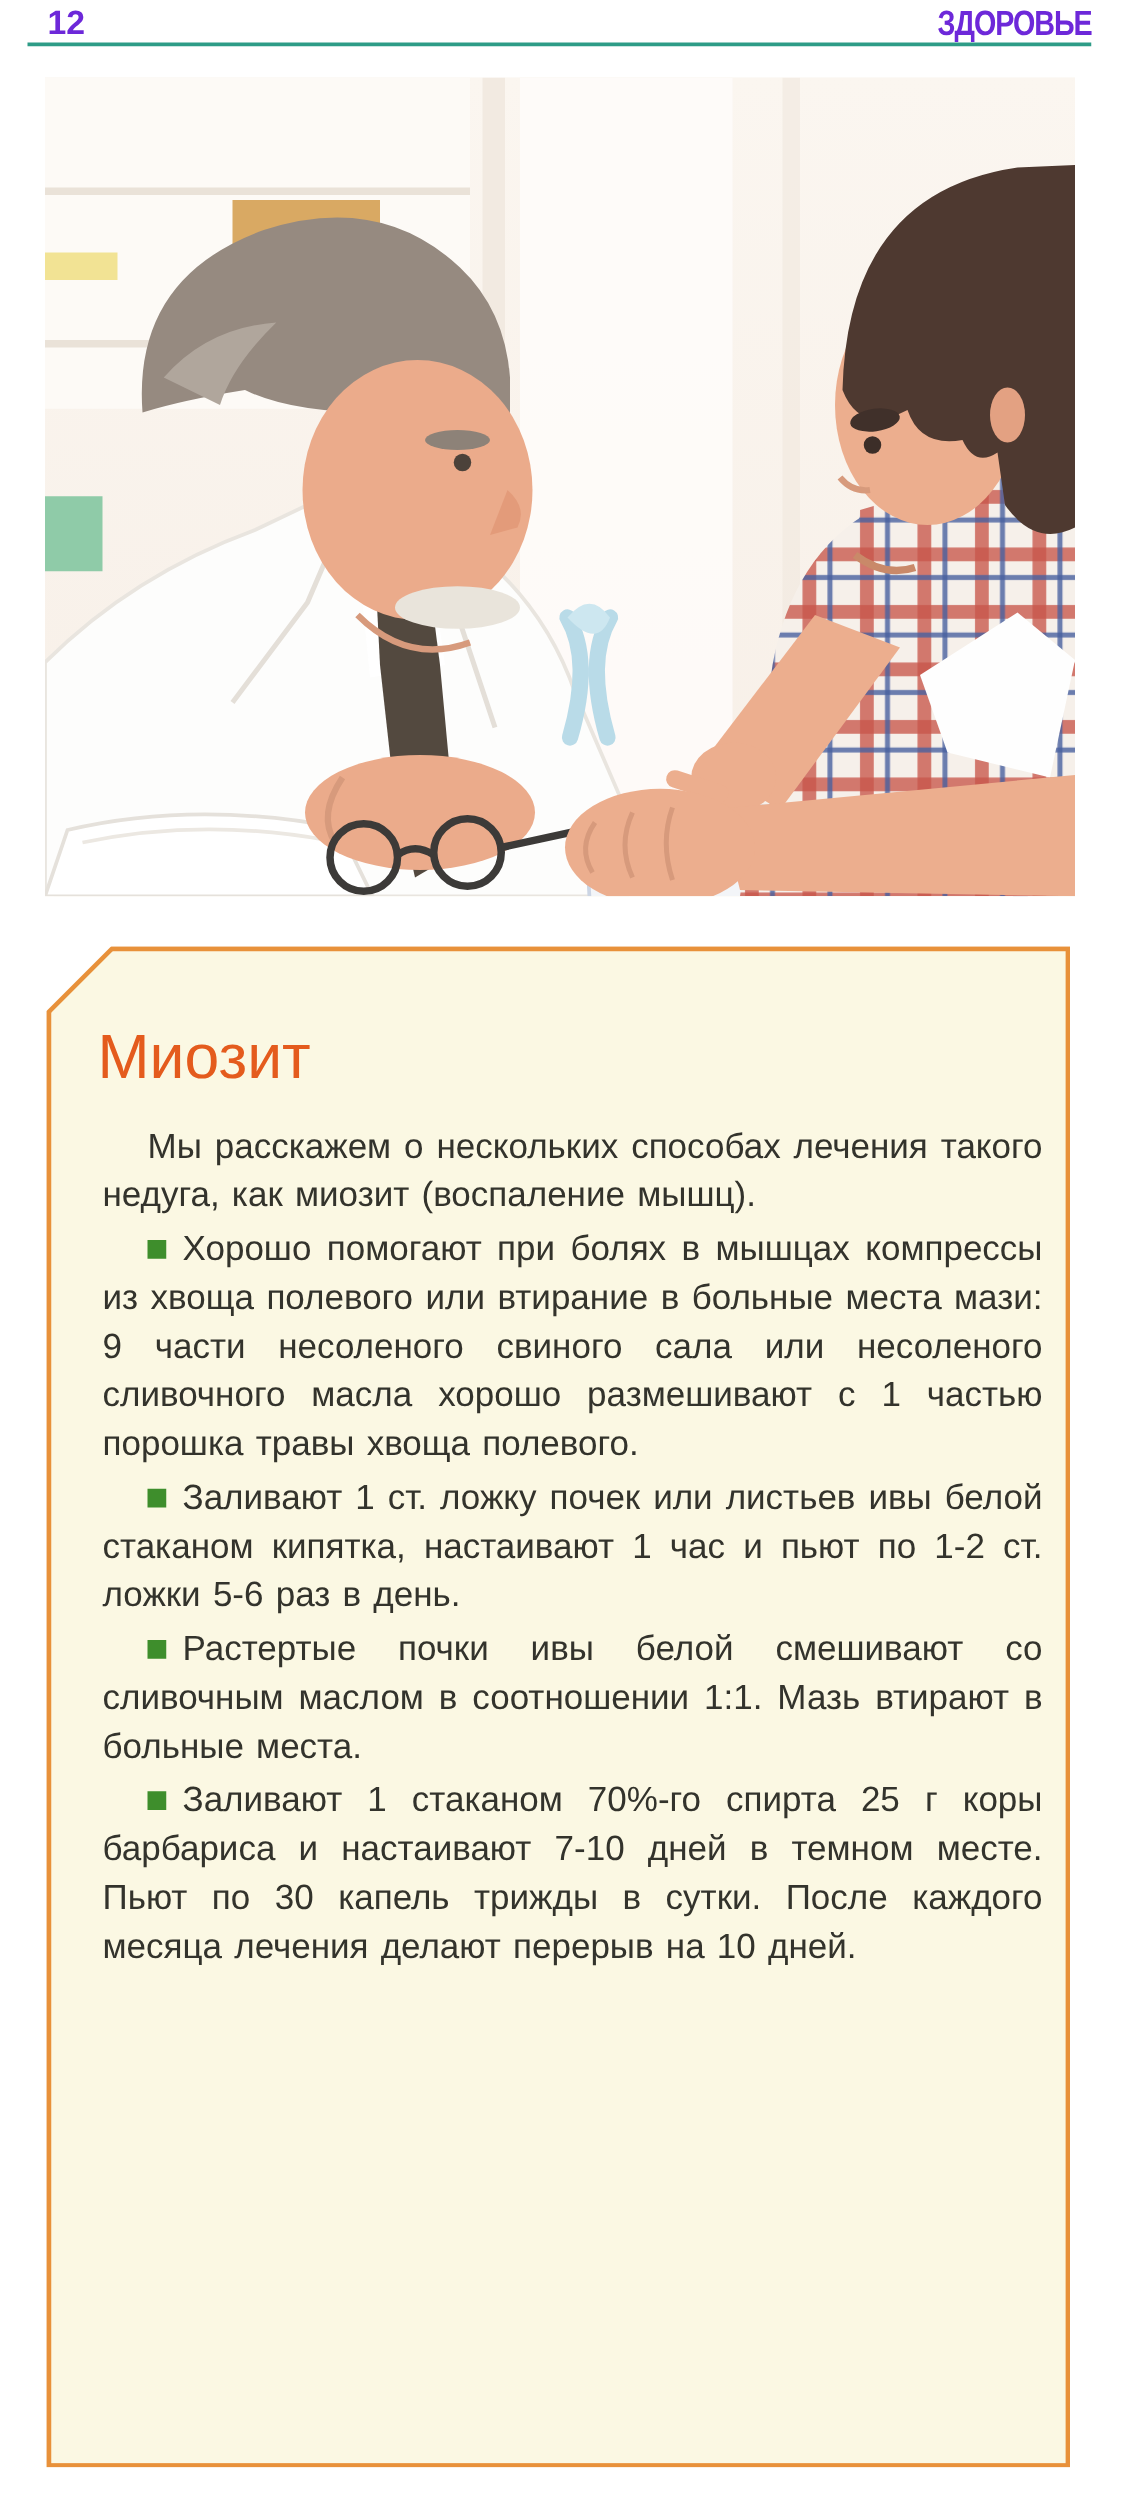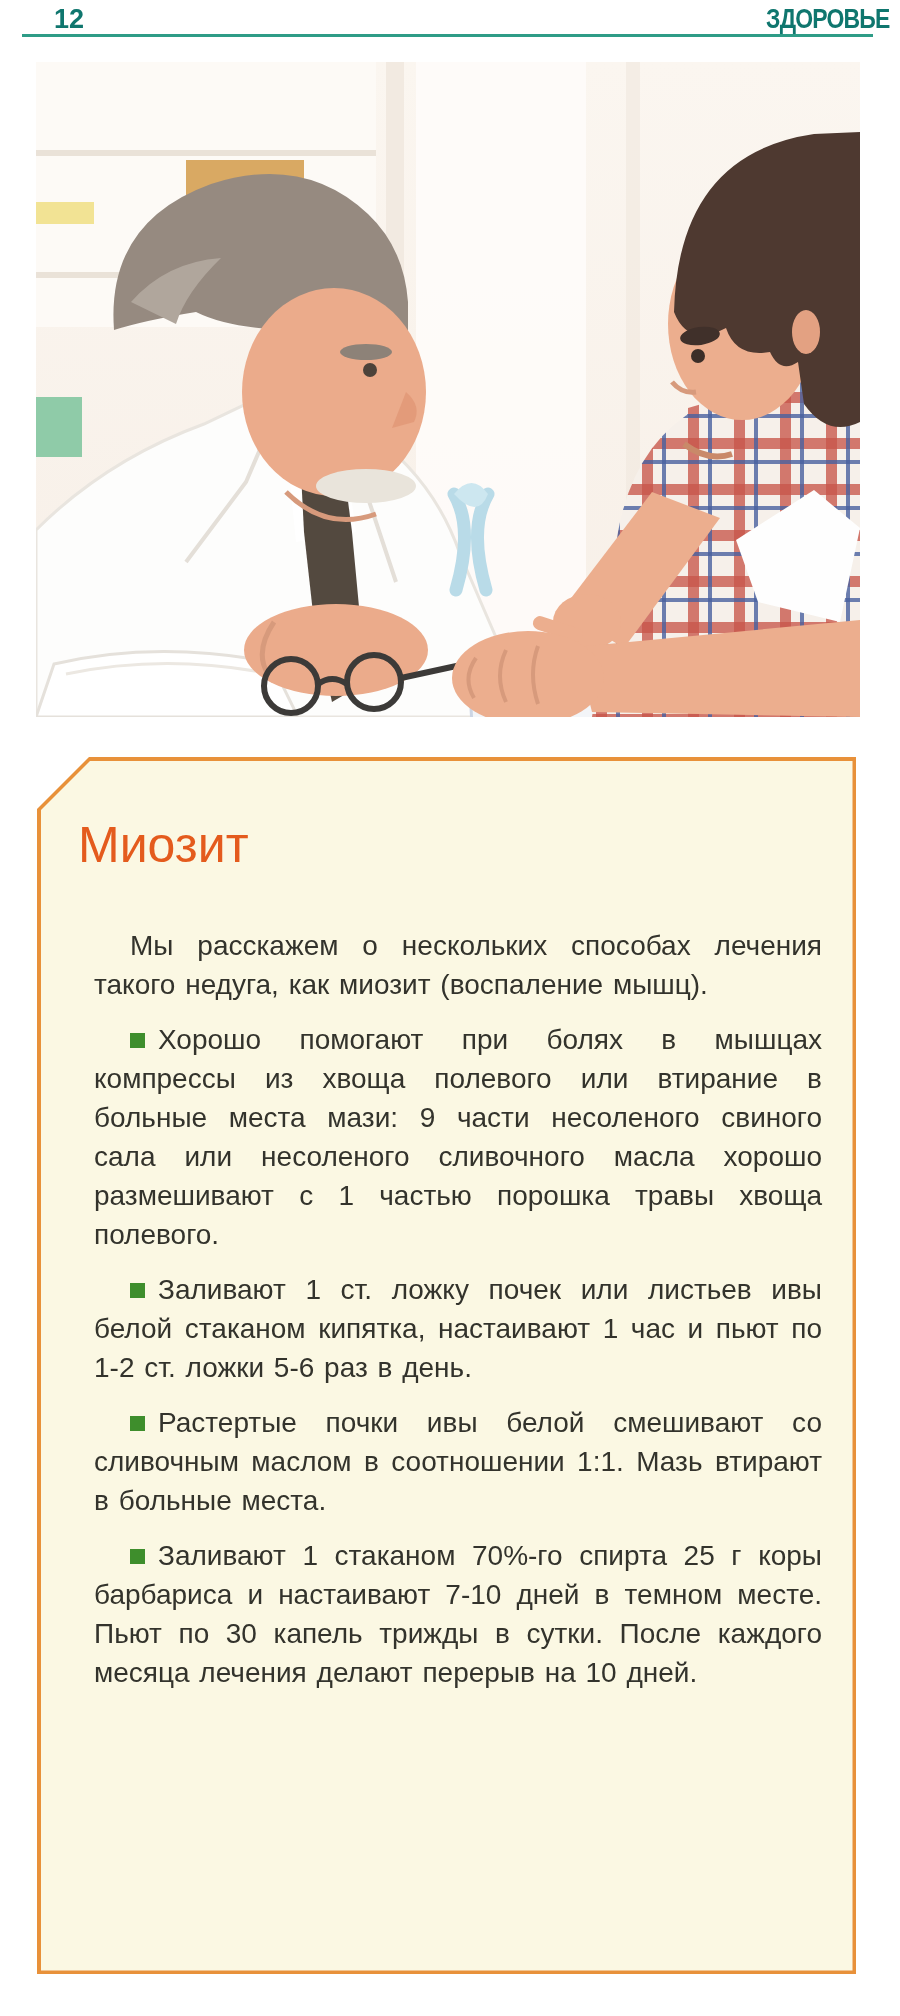--- a/index.html
+++ b/index.html
@@ -11,23 +11,23 @@
     --body-text:#33332c;
   }
   *{box-sizing:border-box;}
   html,body{margin:0;padding:0;}
   body{
     width:900px;height:2016px;position:relative;background:#ffffff;
     font-family:"Liberation Sans",sans-serif;overflow:hidden;
   }
   
   .header{
-    position:absolute;top:3px;left:54px;width:835px;
-    display:flex;justify-content:space-between;align-items:center;
-    color:#0f766e;
+    position:absolute;top:3px;left:38px;width:835px;
+    display:flex;justify-content:space-between;align-items:flex-start;
+    color:#6d28d9;
   }
   .page-number{font-size:27px;font-weight:700;letter-spacing:0;}
   .section-title{
     font-size:28px;font-weight:700;letter-spacing:-1px;
     transform:scaleX(.82);transform-origin:100% 0;display:inline-block;
   }
   .header-rule{
     position:absolute;top:34px;left:22px;width:851px;height:3px;
     background:var(--header-rule);
   }
@@ -44,28 +44,28 @@
     clip-path:polygon(52px 0,100% 0,100% 100%,0 100%,0 52px);
   }
   .card-bg{
     position:absolute;inset:3.5px;background:var(--box-background);
     clip-path:polygon(50px 0,100% 0,100% 100%,0 100%,0 50px);
   }
   .card-content{
     position:absolute;inset:0;padding:54px 18px 20px 41px;
   }
   .article-title{
-    margin:0 0 46px 0;
+    margin:0 0 17px 0;
     color:var(--title);
     font-size:50px;line-height:69px;font-weight:400;
     letter-spacing:0;
   }
   .article-title span{display:block;}
   .intro,.tip{
-    margin:16px;
+    margin:4px;
     color:var(--body-text);
     font-size:28px;line-height:39px;
     text-align:justify;
     text-indent:36px;
     word-spacing:2px;
   }
   .bullet{
     display:inline-block;width:15px;height:15px;
     background:var(--bullet);
     margin-right:13px;

